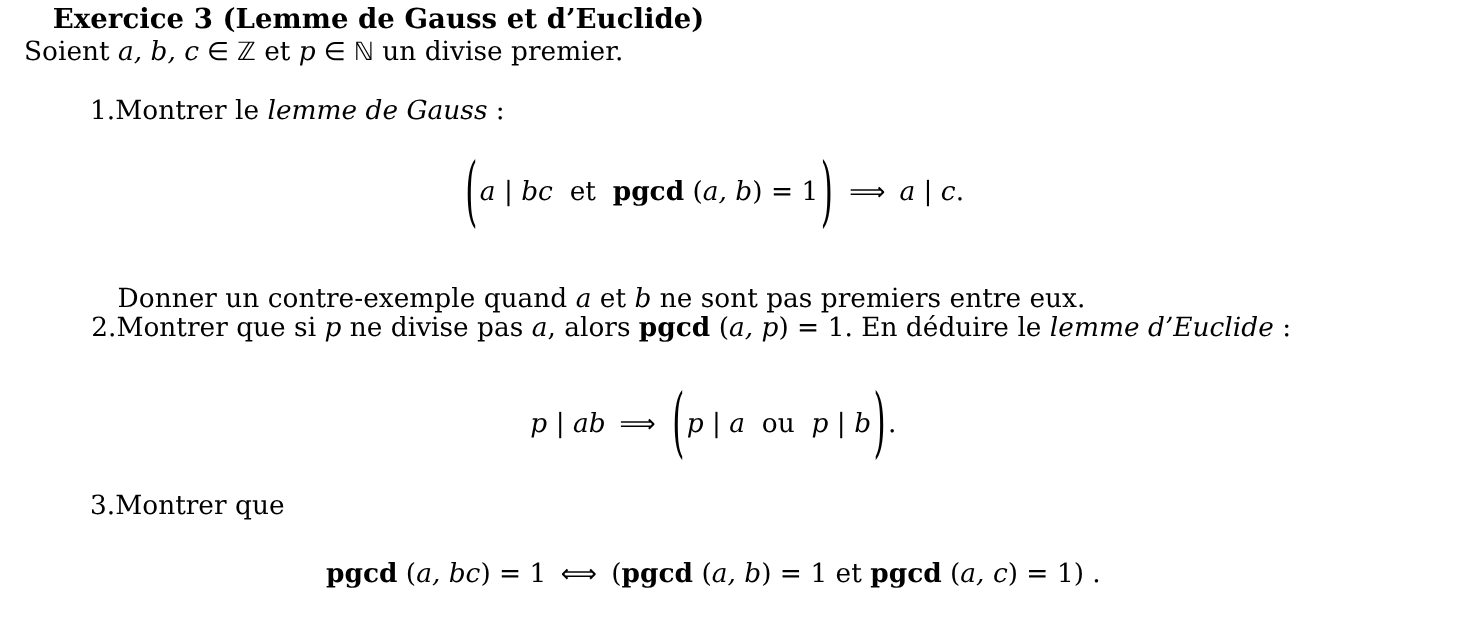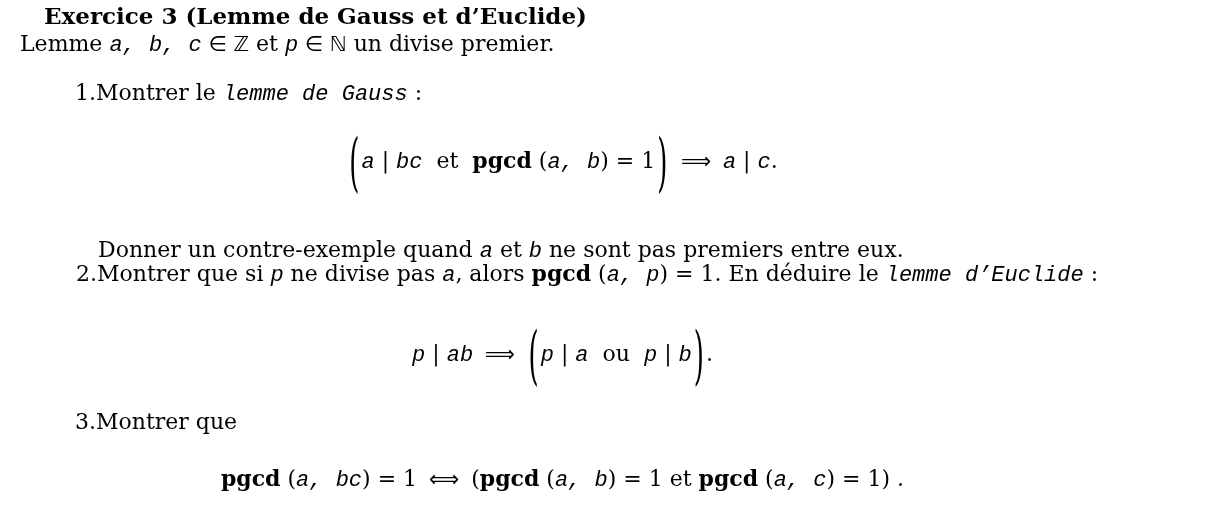--- a/index.html
+++ b/index.html
@@ -33,24 +33,25 @@
     display: inline-block;
     width: 38px;
   }
   .formula {
     position: absolute;
     left: 0;
     width: 1125px;
     text-align: center;
     white-space: pre;
     line-height: 27px;
+    padding-left: 32px;
   }
   
   .seg-rm { font-style: normal; }
-  .seg-it { font-style: italic; font-family: Liberation Mono, monospace; }
+  .seg-it { font-style: italic; }
   .seg-bf { font-weight: bold; }
   .seg-sym {
     font-family: "DejaVu Sans", sans-serif;
     font-size: 21px;
   }
   .seg-arr {
     font-family: "DejaVu Sans", sans-serif;
     font-size: 21px;
     padding: 0 5px;
   }
@@ -64,21 +65,21 @@
     font-weight: normal;
   }
 </style>
 </head>
 <body>
 
 <div class="doc">
 
   <div class="line title" style="top:2px;">Exercice 3 (Lemme de Gauss et d’Euclide)</div>
 
-  <div class="line" style="top:30px;"><span class="seg-rm">Lemme </span><span class="seg-it">a, b, c</span><span class="seg-sym"> ∈ </span><span class="seg-sym">ℤ</span><span class="seg-rm"> et </span><span class="seg-it">p</span><span class="seg-sym"> ∈ </span><span class="seg-sym">ℕ</span><span class="seg-rm"> un divise premier.</span></div>
+  <div class="line" style="top:30px;"><span class="seg-rm">Soient </span><span class="seg-it">a, b, c</span><span class="seg-sym"> ∈ </span><span class="seg-sym">ℤ</span><span class="seg-rm"> et </span><span class="seg-it">p</span><span class="seg-sym"> ∈ </span><span class="seg-sym">ℕ</span><span class="seg-rm"> un divise premier.</span></div>
 
   <div class="line item" style="top:79px;"><span class="enum">1.</span><span><span class="seg-rm">Montrer le </span><span class="seg-it">lemme de Gauss</span><span class="seg-rm"> :</span></span></div>
 
   <div class="formula" style="top:147px;"><span class="seg-big">(</span><span class="seg-it">a</span><span class="seg-rm"> | </span><span class="seg-it">bc</span><span class="seg-rm">  et  </span><span class="seg-bf">pgcd</span><span class="seg-rm"> (</span><span class="seg-it">a, b</span><span class="seg-rm">) = 1</span><span class="seg-big">)</span><span class="seg-arr"> ⟹ </span><span class="seg-it">a</span><span class="seg-rm"> | </span><span class="seg-it">c</span><span class="seg-rm">.</span></div>
 
   <div class="line" style="top:223px; left:98px;margin-top:13px;"><span class="seg-rm">Donner un contre-exemple quand </span><span class="seg-it">a</span><span class="seg-rm"> et </span><span class="seg-it">b</span><span class="seg-rm"> ne sont pas premiers entre eux.</span></div>
 
   <div class="line item" style="top:260px; left:61px;"><span class="enum" style="width:36px;">2.</span><span><span class="seg-rm">Montrer que si </span><span class="seg-it">p</span><span class="seg-rm"> ne divise pas </span><span class="seg-it">a</span><span class="seg-rm">, alors </span><span class="seg-bf">pgcd</span><span class="seg-rm"> (</span><span class="seg-it">a, p</span><span class="seg-rm">) = 1. En déduire le </span><span class="seg-it">lemme d’Euclide</span><span class="seg-rm"> :</span></span></div>
 
   <div class="formula" style="top:340px;"><span class="seg-it">p</span><span class="seg-rm"> | </span><span class="seg-it">ab</span><span class="seg-arr"> ⟹ </span><span class="seg-big">(</span><span class="seg-it">p</span><span class="seg-rm"> | </span><span class="seg-it">a</span><span class="seg-rm">  ou  </span><span class="seg-it">p</span><span class="seg-rm"> | </span><span class="seg-it">b</span><span class="seg-big">)</span><span class="seg-rm">.</span></div>

